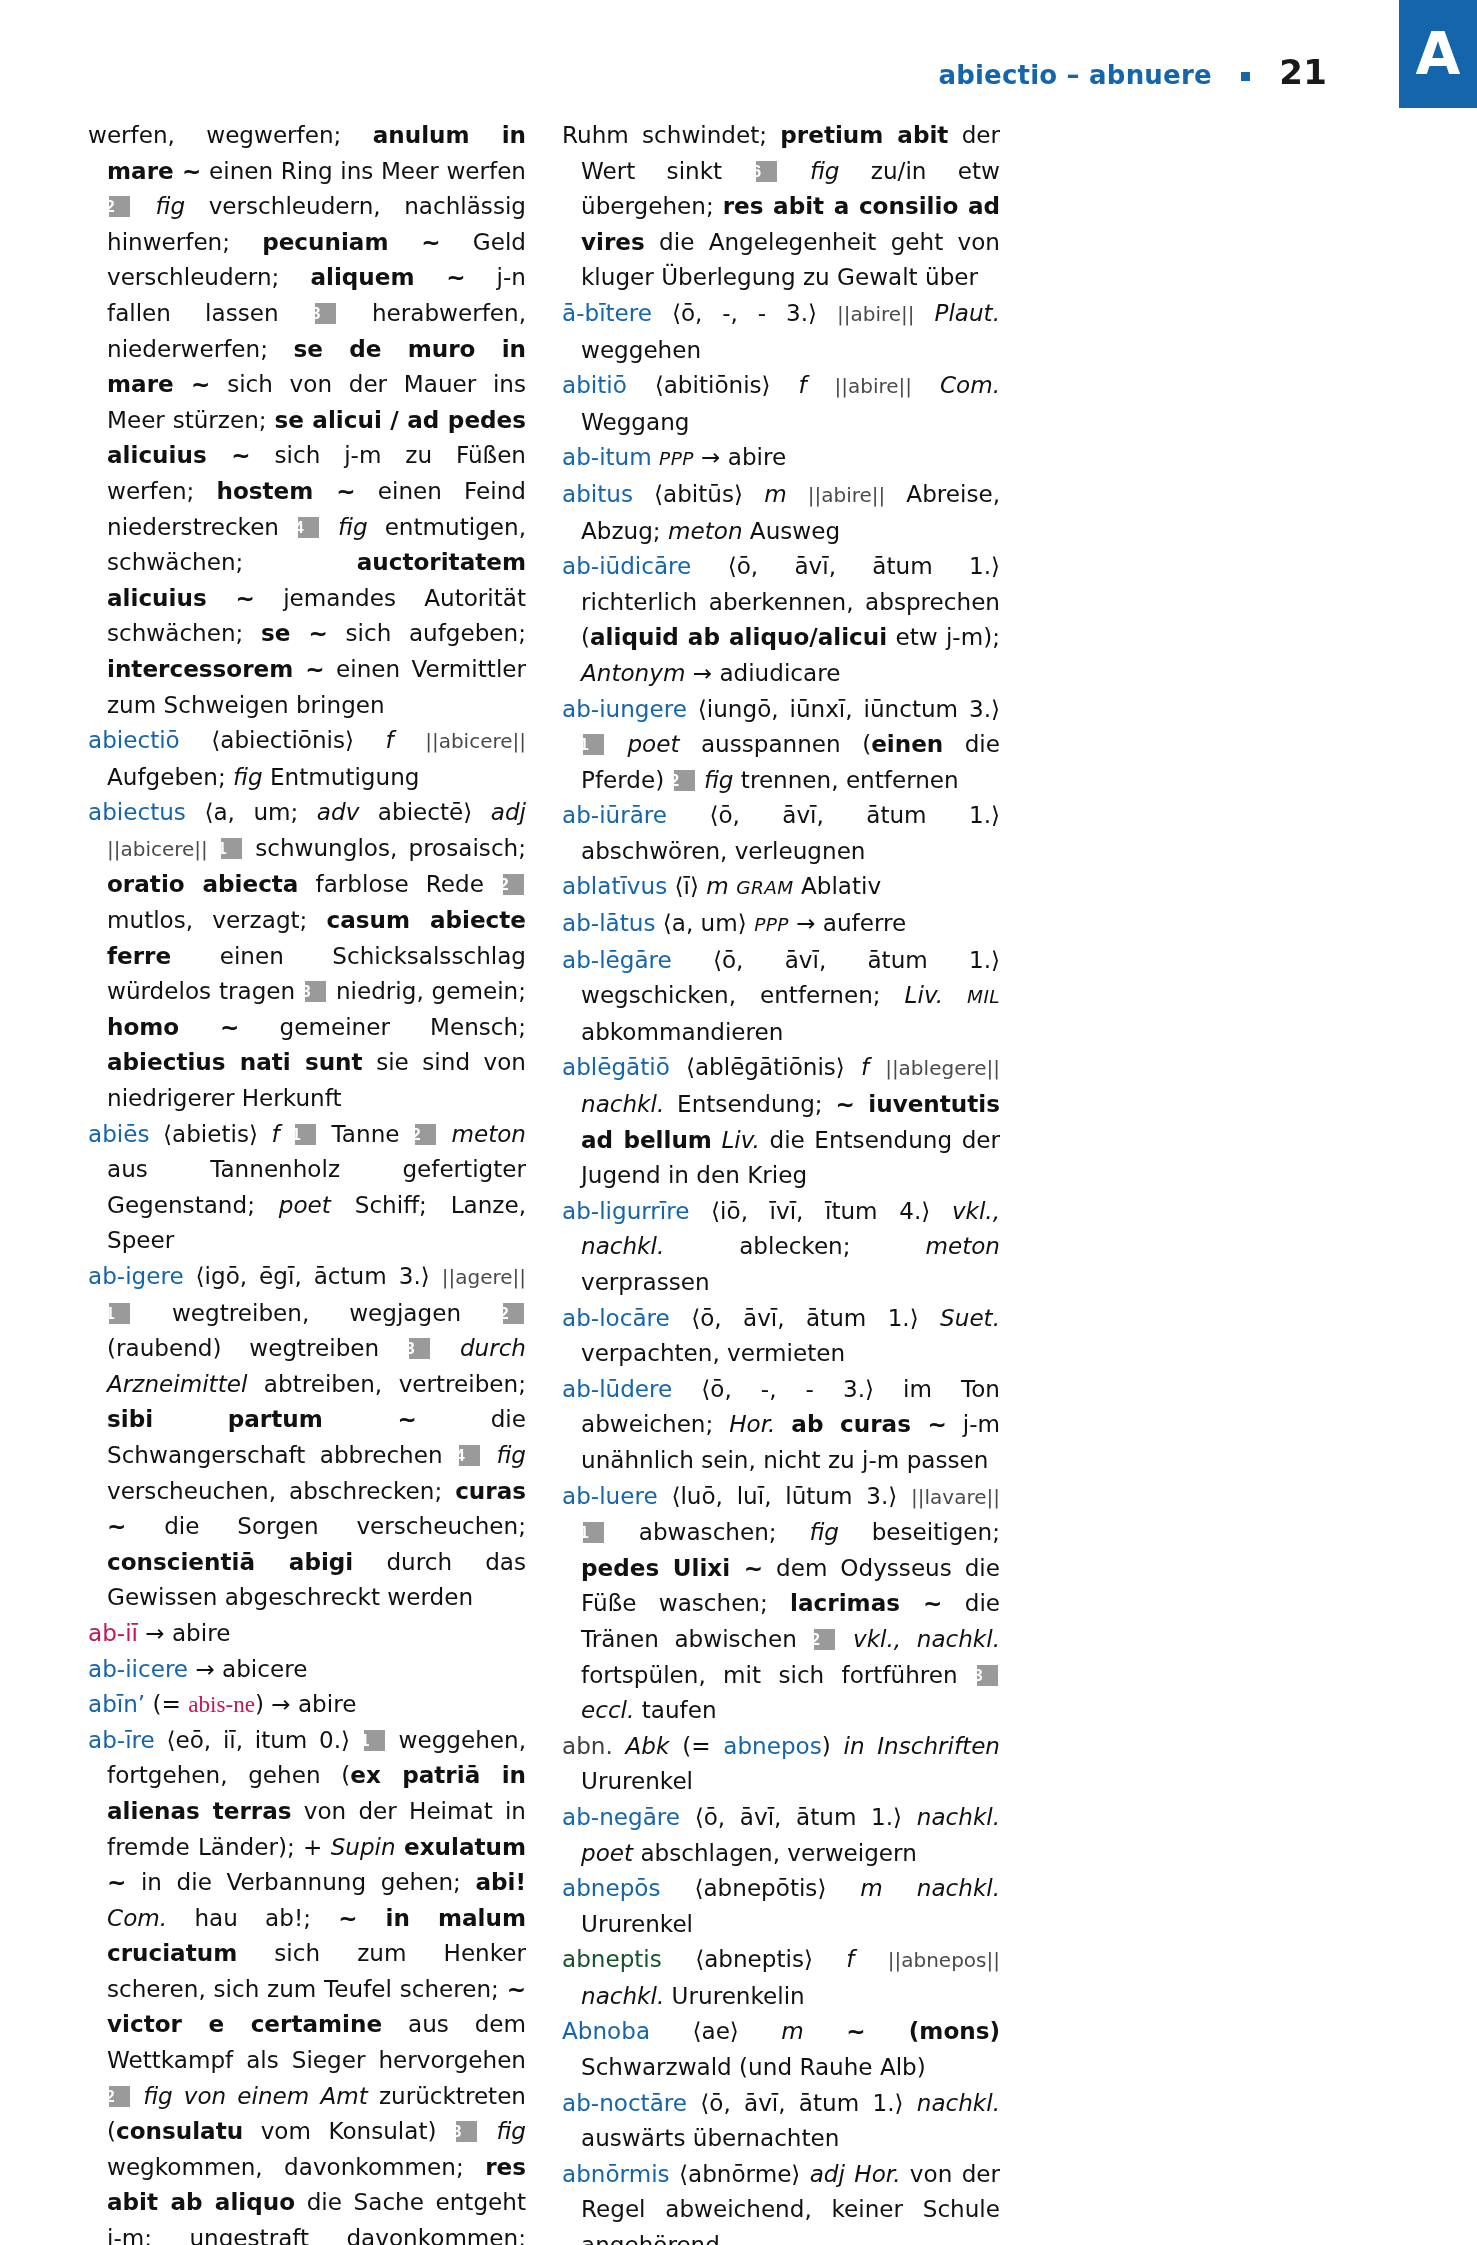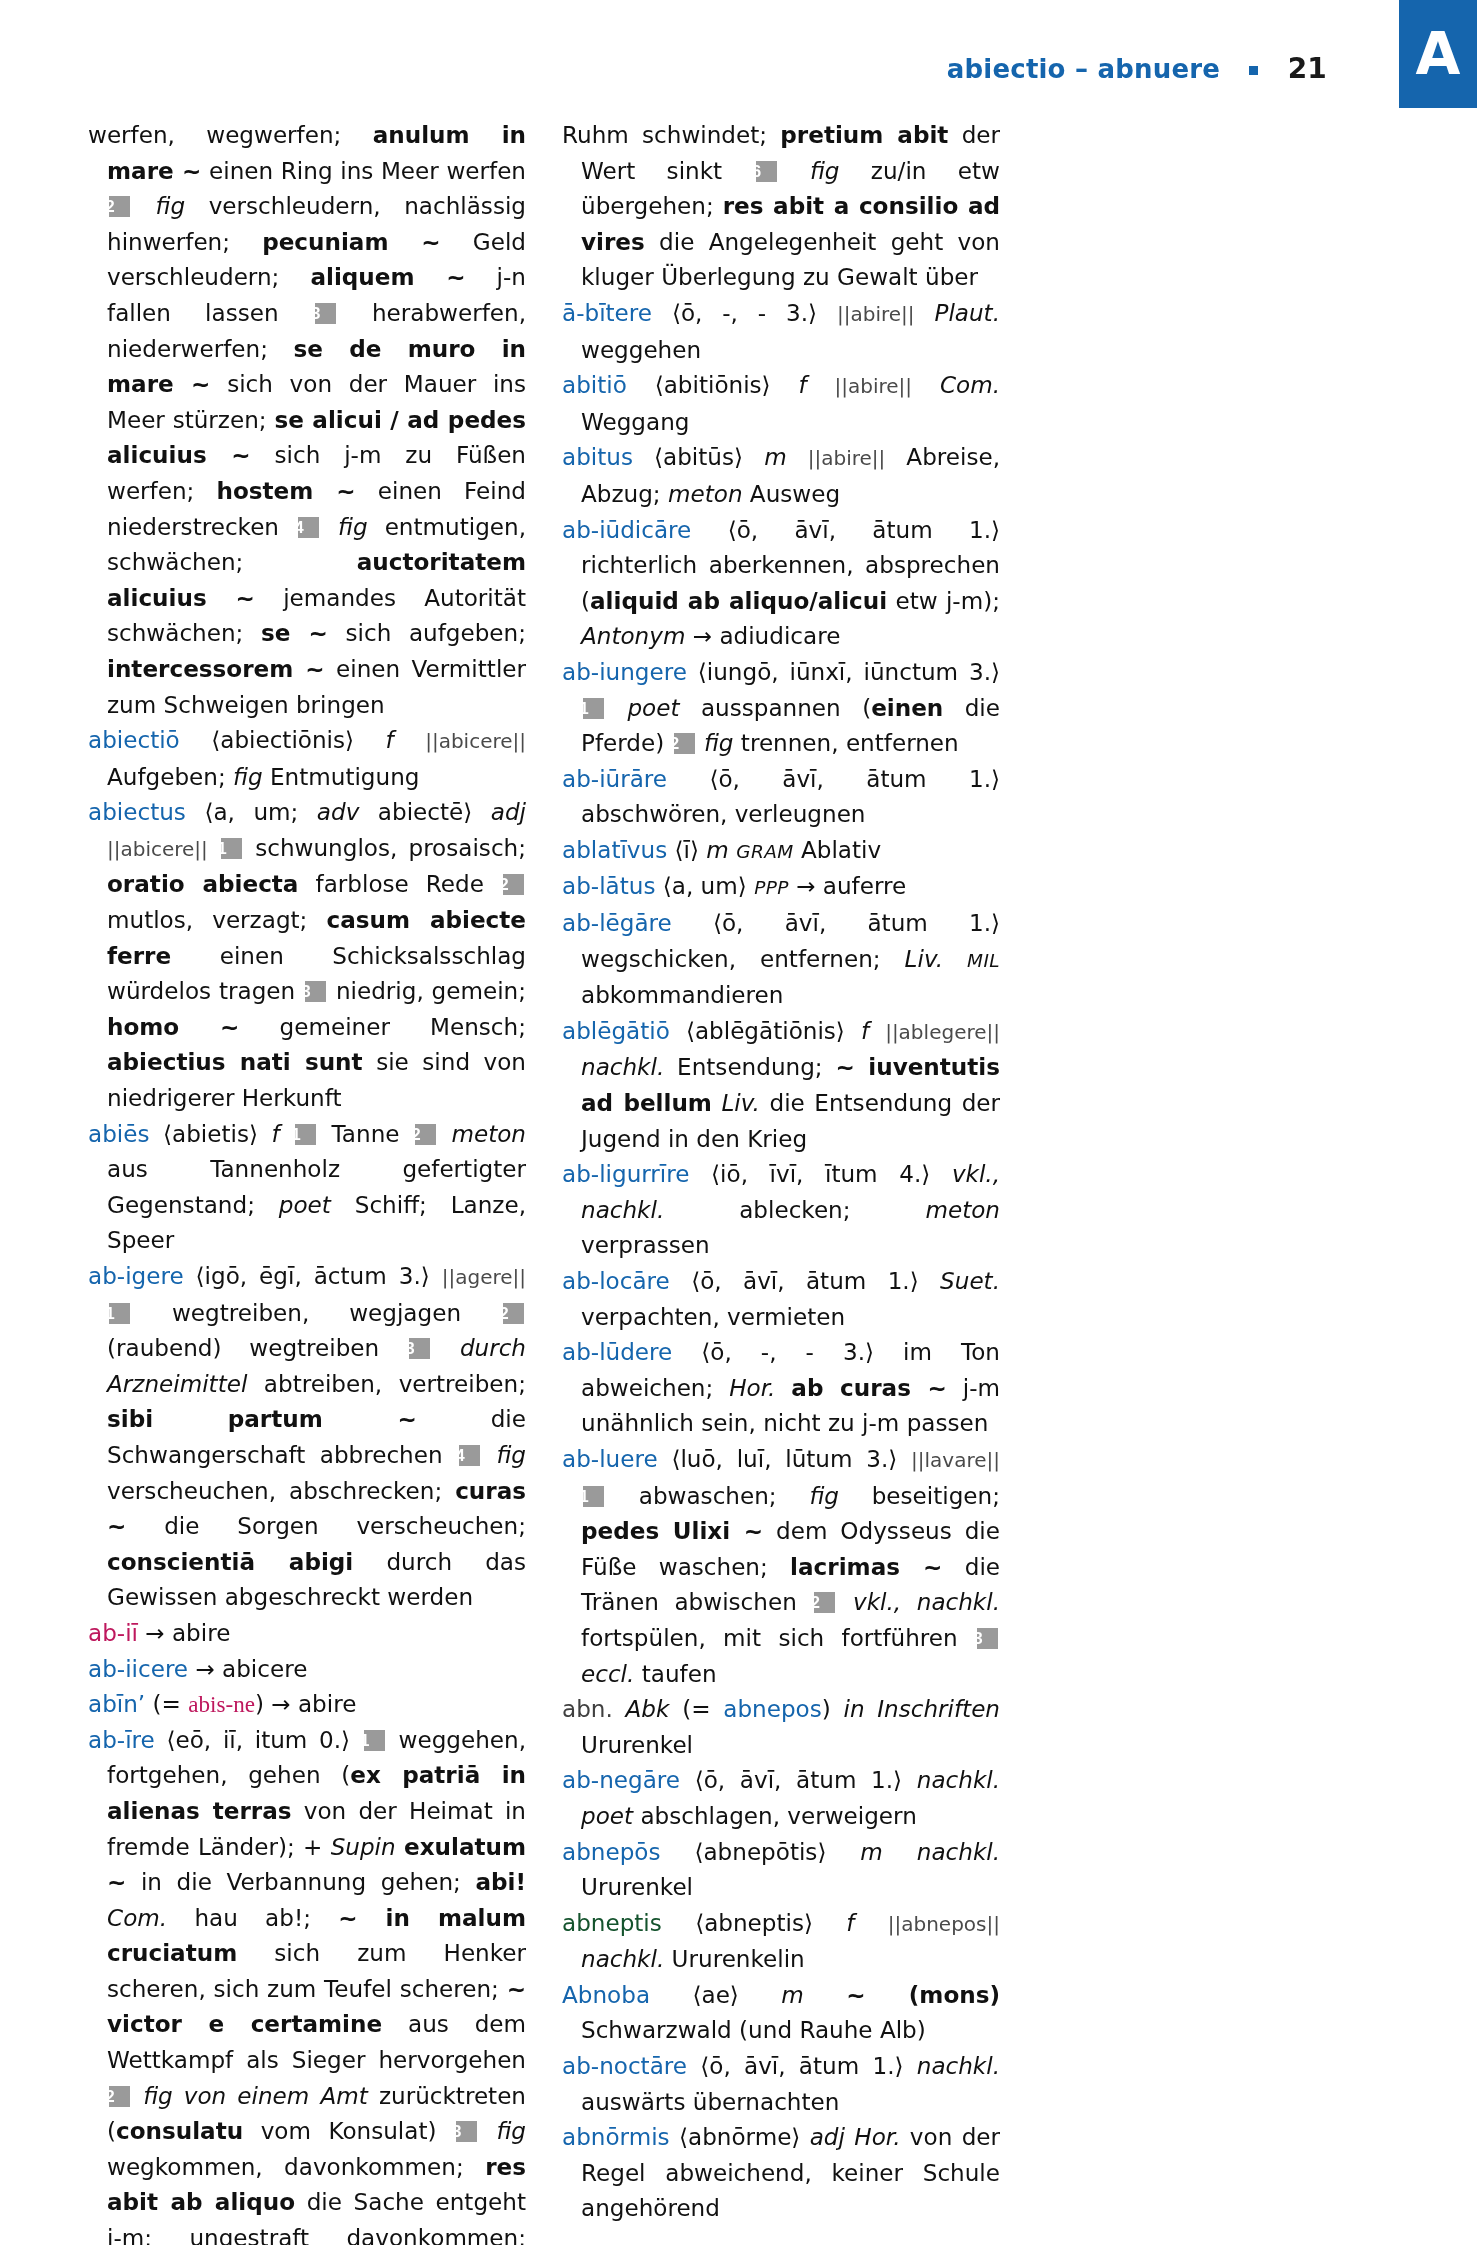--- a/index.html
+++ b/index.html
@@ -37,21 +37,21 @@
     display: inline-block;
     width: 9px;
     height: 9px;
     background: #1565ad;
     vertical-align: 3px;
     margin: 0 20px;
   }
   #page-number {
     color: #1a1a1a;
     font-weight: 700;
-    font-size: 28px;
+    font-size: 34px;
   }
   #letter-tab {
     position: absolute;
     right: 0;
     top: 0;
     width: 78px;
     height: 108px;
     background: #1565ad;
     color: #ffffff;
     font-size: 58px;
@@ -147,20 +147,21 @@
       <p class="entry"><span class="hw" style="color: rgb(21, 101, 173);">ab-igere</span> <span class="forms">⟨igō, ēgī, āctum 3.⟩</span> <span class="etym">||agere||</span> <span class="num" style="background: rgb(154, 154, 154);">1</span> wegtreiben, wegjagen <span class="num" style="background: rgb(154, 154, 154);">2</span> (raubend) wegtreiben <span class="num" style="background: rgb(154, 154, 154);">3</span> <i class="i">durch Arzneimittel</i> abtreiben, vertreiben; <b class="b">sibi partum ~</b> die Schwangerschaft abbrechen <span class="num" style="background: rgb(154, 154, 154);">4</span> <i class="i">fig</i> verscheuchen, abschrecken; <b class="b">curas ~</b> die Sorgen verscheuchen; <b class="b">conscientiā abigi</b> durch das Gewissen abgeschreckt werden</p>
       <p class="entry"><span class="hw" style="color: #be185d;">ab-iī</span> <span class="arrow">→</span> abire</p>
       <p class="entry"><span class="hw" style="color: rgb(21, 101, 173);">ab-iicere</span> <span class="arrow">→</span> abicere</p>
       <p class="entry"><span class="hw" style="color: rgb(21, 101, 173);">abīn’</span> (= <span class="blue" style="color: #be185d; font-family: Liberation Serif, serif;">abis-ne</span>) <span class="arrow">→</span> abire</p>
       <p class="entry"><span class="hw" style="color: rgb(21, 101, 173);">ab-īre</span> <span class="forms">⟨eō, iī, itum 0.⟩</span> <span class="num" style="background: rgb(154, 154, 154);">1</span> weggehen, fortgehen, gehen (<b class="b">ex patriā in alienas terras</b> von der Heimat in fremde Länder); <i class="i">+ Supin</i> <b class="b">exulatum ~</b> in die Verbannung gehen; <b class="b">abi!</b> <i class="i">Com.</i> hau ab!; <b class="b">~ in malum cruciatum</b> sich zum Henker scheren, sich zum Teufel scheren; <b class="b">~ victor e certamine</b> aus dem Wettkampf als Sieger hervorgehen <span class="num" style="background: rgb(154, 154, 154);">2</span> <i class="i">fig von einem Amt</i> zurücktreten (<b class="b">consulatu</b> vom Konsulat) <span class="num" style="background: rgb(154, 154, 154);">3</span> <i class="i">fig</i> wegkommen, davonkommen; <b class="b">res abit ab aliquo</b>  die Sache entgeht j-m;  ungestraft davonkommen;   damit wirst du so nicht durchkommen   abgehen, abweichen ( vom Vorhaben,  vom Recht)   aufhören, schwinden;  die Zeit vergeht;  der</p>
     </div>
   <div class="column" id="col-right">
       <p class="entry">Ruhm schwindet; <b class="b">pretium abit</b> der Wert sinkt <span class="num" style="background: rgb(154, 154, 154);">6</span> <i class="i">fig</i> zu/in etw übergehen; <b class="b">res abit a consilio ad vires</b> die Angelegenheit geht von kluger Überlegung zu Gewalt über</p>
       <p class="entry"><span class="hw" style="color: rgb(21, 101, 173);">ā-bītere</span> <span class="forms">⟨ō, -, - 3.⟩</span> <span class="etym">||abire||</span> <i class="i">Plaut.</i> weggehen</p>
       <p class="entry"><span class="hw" style="color: rgb(21, 101, 173);">abitiō</span> <span class="forms">⟨abitiōnis⟩</span> <i class="i">f</i> <span class="etym">||abire||</span> <i class="i">Com.</i> Weggang</p>
+      <p class="entry"><span class="hw" style="color: rgb(21, 101, 173);">ab-itum</span> <i class="i sc">PPP</i> <span class="arrow">→</span> abire</p>
       <p class="entry"><span class="hw" style="color: rgb(21, 101, 173);">abitus</span> <span class="forms">⟨abitūs⟩</span> <i class="i">m</i> <span class="etym">||abire||</span> Abreise, Abzug; <i class="i">meton</i> Ausweg</p>
       <p class="entry"><span class="hw" style="color: rgb(21, 101, 173);">ab-iūdicāre</span> <span class="forms">⟨ō, āvī, ātum 1.⟩</span> richterlich aberkennen, absprechen (<b class="b">aliquid ab aliquo/alicui</b> etw j-m); <i class="i">Antonym</i> <span class="arrow">→</span> adiudicare</p>
       <p class="entry"><span class="hw" style="color: rgb(21, 101, 173);">ab-iungere</span> <span class="forms">⟨iungō, iūnxī, iūnctum 3.⟩</span> <span class="num" style="background: rgb(154, 154, 154);">1</span> <i class="i">poet</i> ausspannen (<b class="b">einen</b> die Pferde) <span class="num" style="background: rgb(154, 154, 154);">2</span> <i class="i">fig</i> trennen, entfernen</p>
       <p class="entry"><span class="hw" style="color: rgb(21, 101, 173);">ab-iūrāre</span> <span class="forms">⟨ō, āvī, ātum 1.⟩</span> abschwören, verleugnen</p>
       <p class="entry"><span class="hw" style="color: rgb(21, 101, 173);">ablatīvus</span> <span class="forms">⟨ī⟩</span> <i class="i">m</i> <span class="i sc">GRAM</span> Ablativ</p>
       <p class="entry"><span class="hw" style="color: rgb(21, 101, 173);">ab-lātus</span> <span class="forms">⟨a, um⟩</span> <i class="i sc">PPP</i> <span class="arrow">→</span> auferre</p>
       <p class="entry"><span class="hw" style="color: rgb(21, 101, 173);">ab-lēgāre</span> <span class="forms">⟨ō, āvī, ātum 1.⟩</span> wegschicken, entfernen; <i class="i">Liv.</i> <span class="i sc">MIL</span> abkommandieren</p>
       <p class="entry"><span class="hw" style="color: rgb(21, 101, 173);">ablēgātiō</span> <span class="forms">⟨ablēgātiōnis⟩</span> <i class="i">f</i> <span class="etym">||ablegere||</span> <i class="i">nachkl.</i> Entsendung; <b class="b">~ iuventutis ad bellum</b> <i class="i">Liv.</i> die Entsendung der Jugend in den Krieg</p>
       <p class="entry"><span class="hw" style="color: rgb(21, 101, 173);">ab-ligurrīre</span> <span class="forms">⟨iō, īvī, ītum 4.⟩</span> <i class="i">vkl., nachkl.</i> ablecken; <i class="i">meton</i> verprassen</p>
       <p class="entry"><span class="hw" style="color: rgb(21, 101, 173);">ab-locāre</span> <span class="forms">⟨ō, āvī, ātum 1.⟩</span> <i class="i">Suet.</i> verpachten, vermieten</p>

